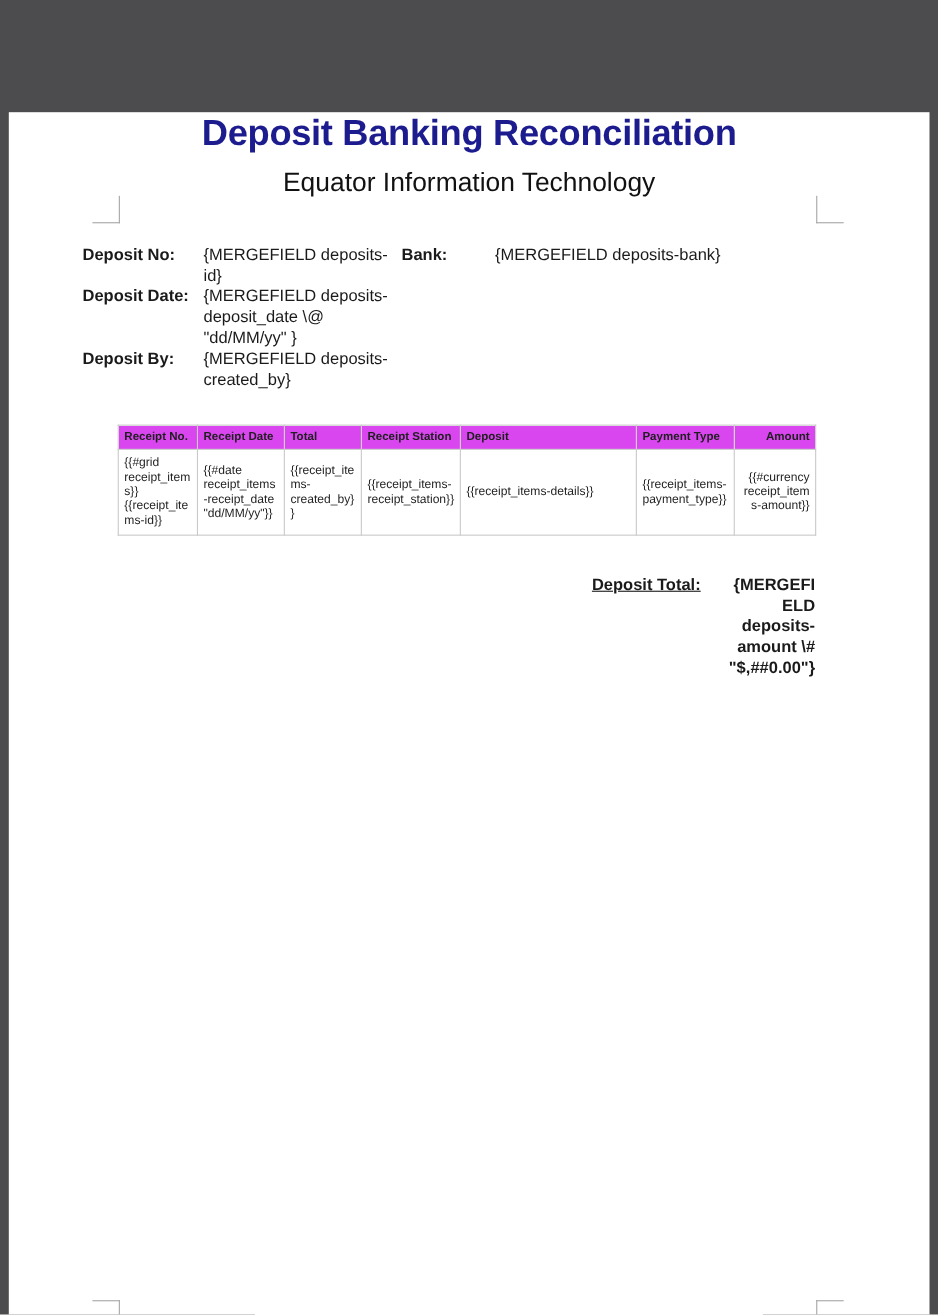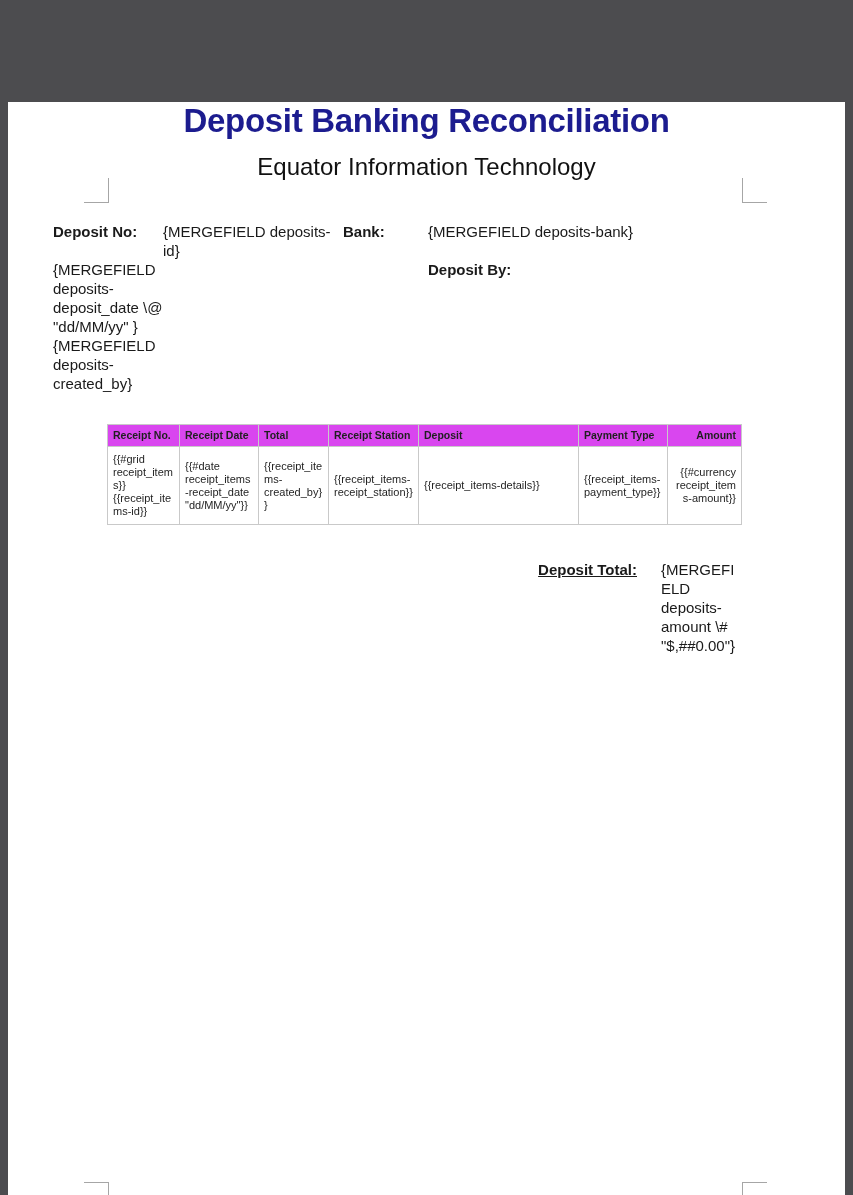--- a/index.html
+++ b/index.html
@@ -32,21 +32,21 @@
     letter-spacing:-0.3px;
   }
   .doc-subtitle{
     margin-top:14px;
     text-align:center;
     font-size:24px;line-height:26px;
     color:#111111;
   }
 
   .info{
-    margin:42px 0 0 45px;
+    margin:42px 0 0 67px;
     display:grid;
     grid-template-columns:110px 180px 85px auto;
     font-size:15px;line-height:19px;
     color:#1a1a1a;
     width:640px;
   }
   .info .lbl{font-weight:bold;}
   .info .val{overflow-wrap:break-word;}
   .info > div{padding-bottom:0px;}
 
@@ -82,23 +82,24 @@
     justify-content:flex-end;
     align-items:flex-start;
     margin-top:35px;
     padding-right:104px;
     font-size:15px;line-height:19px;
     color:#1a1a1a;
   }
   .total-row .lbl{font-weight:bold;margin-right:24px;white-space:nowrap;text-decoration:underline;}
   .total-row .val{
     width:80px;
-    text-align:left;
+    text-align:right;
     overflow-wrap:anywhere;
     word-break:break-word;
+    font-weight:bold;
   }
 </style>
 </head>
 <body>
 
 <div class="page">
 
   <div class="crop crop-tl"></div>
   <div class="crop crop-tr"></div>
   <div class="crop crop-bl"></div>
@@ -106,20 +107,21 @@
 
   <div class="doc-title">Deposit Banking Reconciliation</div>
   <div class="doc-subtitle">Equator Information Technology</div>
 
   <div class="info">
     <div class="lbl">Deposit No:</div>
     <div class="val">{MERGEFIELD deposits-id}</div>
     <div class="lbl">Bank:</div>
     <div class="val">{MERGEFIELD deposits-bank}</div>
 
+    <div class="lbl">Deposit Date:</div>
     <div class="val">{MERGEFIELD deposits-deposit_date  \@ "dd/MM/yy" }</div>
     <div></div>
     <div></div>
 
     <div class="lbl">Deposit By:</div>
     <div class="val">{MERGEFIELD deposits-created_by}</div>
     <div></div>
     <div></div>
   </div>
 

